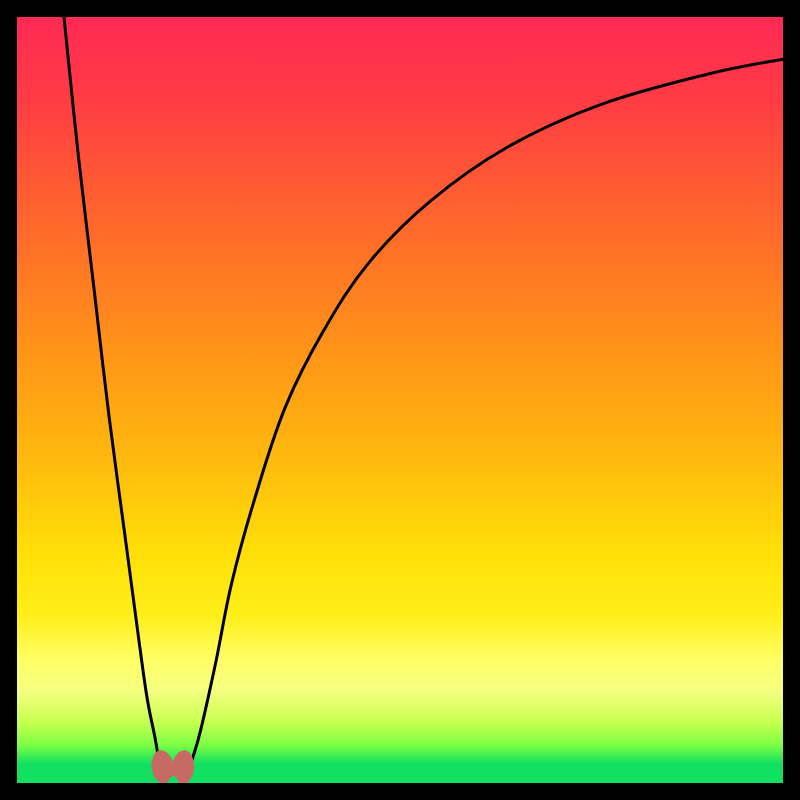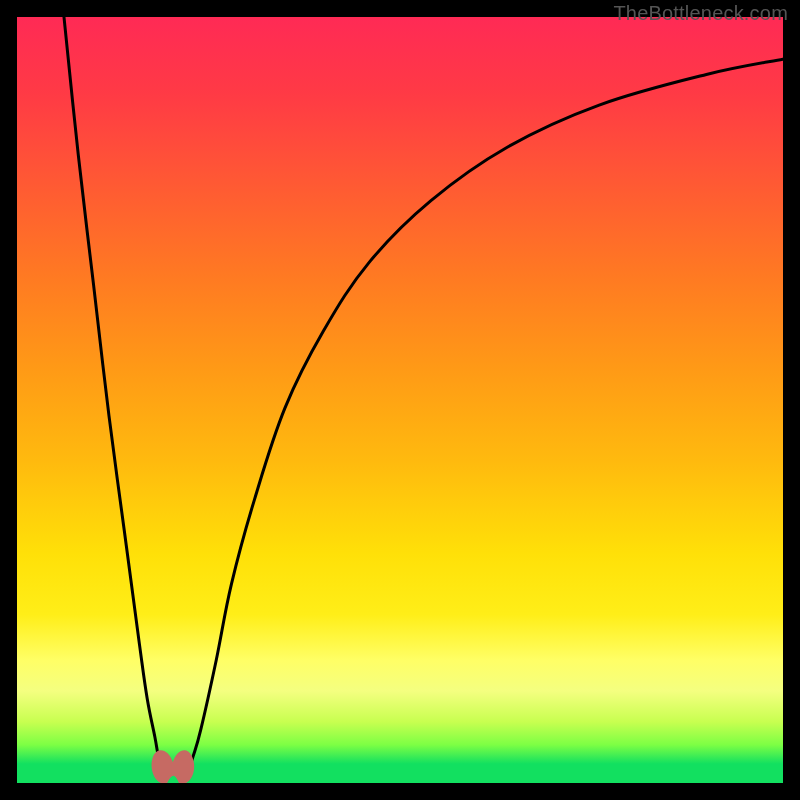--- a/index.html
+++ b/index.html
@@ -69,14 +69,13 @@
       <g id="curve-group">
           <path d="M 45.96 -10.00 C 48.72 16.62, 55.76 87.82, 61.28 137.88 C 66.80 187.94, 71.08 221.22, 76.60 268.10 C 82.12 314.98, 86.40 354.20, 91.92 398.32 C 97.44 442.44, 101.72 471.86, 107.24 513.22 C 112.76 554.58, 118.42 597.79, 122.56 628.12 C 126.70 658.45, 127.46 665.19, 130.22 681.74 C 132.98 698.29, 135.81 709.29, 137.88 720.04 C 139.95 730.79, 140.33 735.42, 141.71 741.49 C 143.09 747.55, 144.44 750.57, 145.54 753.74 C 146.64 756.92, 147.42 758.14, 147.84 759.11" fill="none" stroke="#000000" stroke-width="3" stroke-linecap="round"></path>
           <path d="M 168.52 758.34 C 169.21 756.96, 170.97 754.13, 172.35 750.68 C 173.73 747.23, 174.11 746.08, 176.18 739.19 C 178.25 732.30, 179.70 729.62, 183.84 712.38 C 187.98 695.14, 193.64 669.64, 199.16 643.44 C 204.68 617.24, 207.59 595.79, 214.48 566.84 C 221.37 537.89, 227.81 514.29, 237.46 482.58 C 247.11 450.87, 255.69 420.99, 268.10 390.66 C 280.51 360.33, 291.23 340.26, 306.40 314.06 C 321.57 287.86, 333.06 268.56, 352.36 245.12 C 371.66 221.68, 388.82 204.52, 413.64 183.84 C 438.46 163.16, 459.91 147.46, 490.24 130.22 C 520.57 112.99, 546.31 101.19, 582.16 88.09 C 618.01 74.99, 656.31 65.72, 689.40 57.45 C 722.49 49.18, 752.21 44.89, 766.00 42.13" fill="none" stroke="#000000" stroke-width="3" stroke-linecap="round"></path>
         </g>
       <g id="blob-group">
           <path d="M 136.57780000000002 738.1942 C 130.603 752.1354, 138.56940000000003 768.0682, 149.52320000000003 767.0724 C 155.49800000000002 756.1186, 157.48960000000002 756.1186, 162.4686 767.0724 C 174.4182 769.0640000000001, 181.38880000000003 751.1396, 174.4182 738.1942 C 169.43920000000003 729.232, 159.48120000000003 733.2152, 155.89632000000003 745.1648 C 151.91312000000002 733.2152, 141.5568 729.232, 136.57780000000002 738.1942 Z" fill="#c66a63" stroke="none"></path>
         </g>
     </svg>
   </div>
 
-  <div class="watermark">TheBottleneck.com</div>
 </div>
 
 </body></html>

